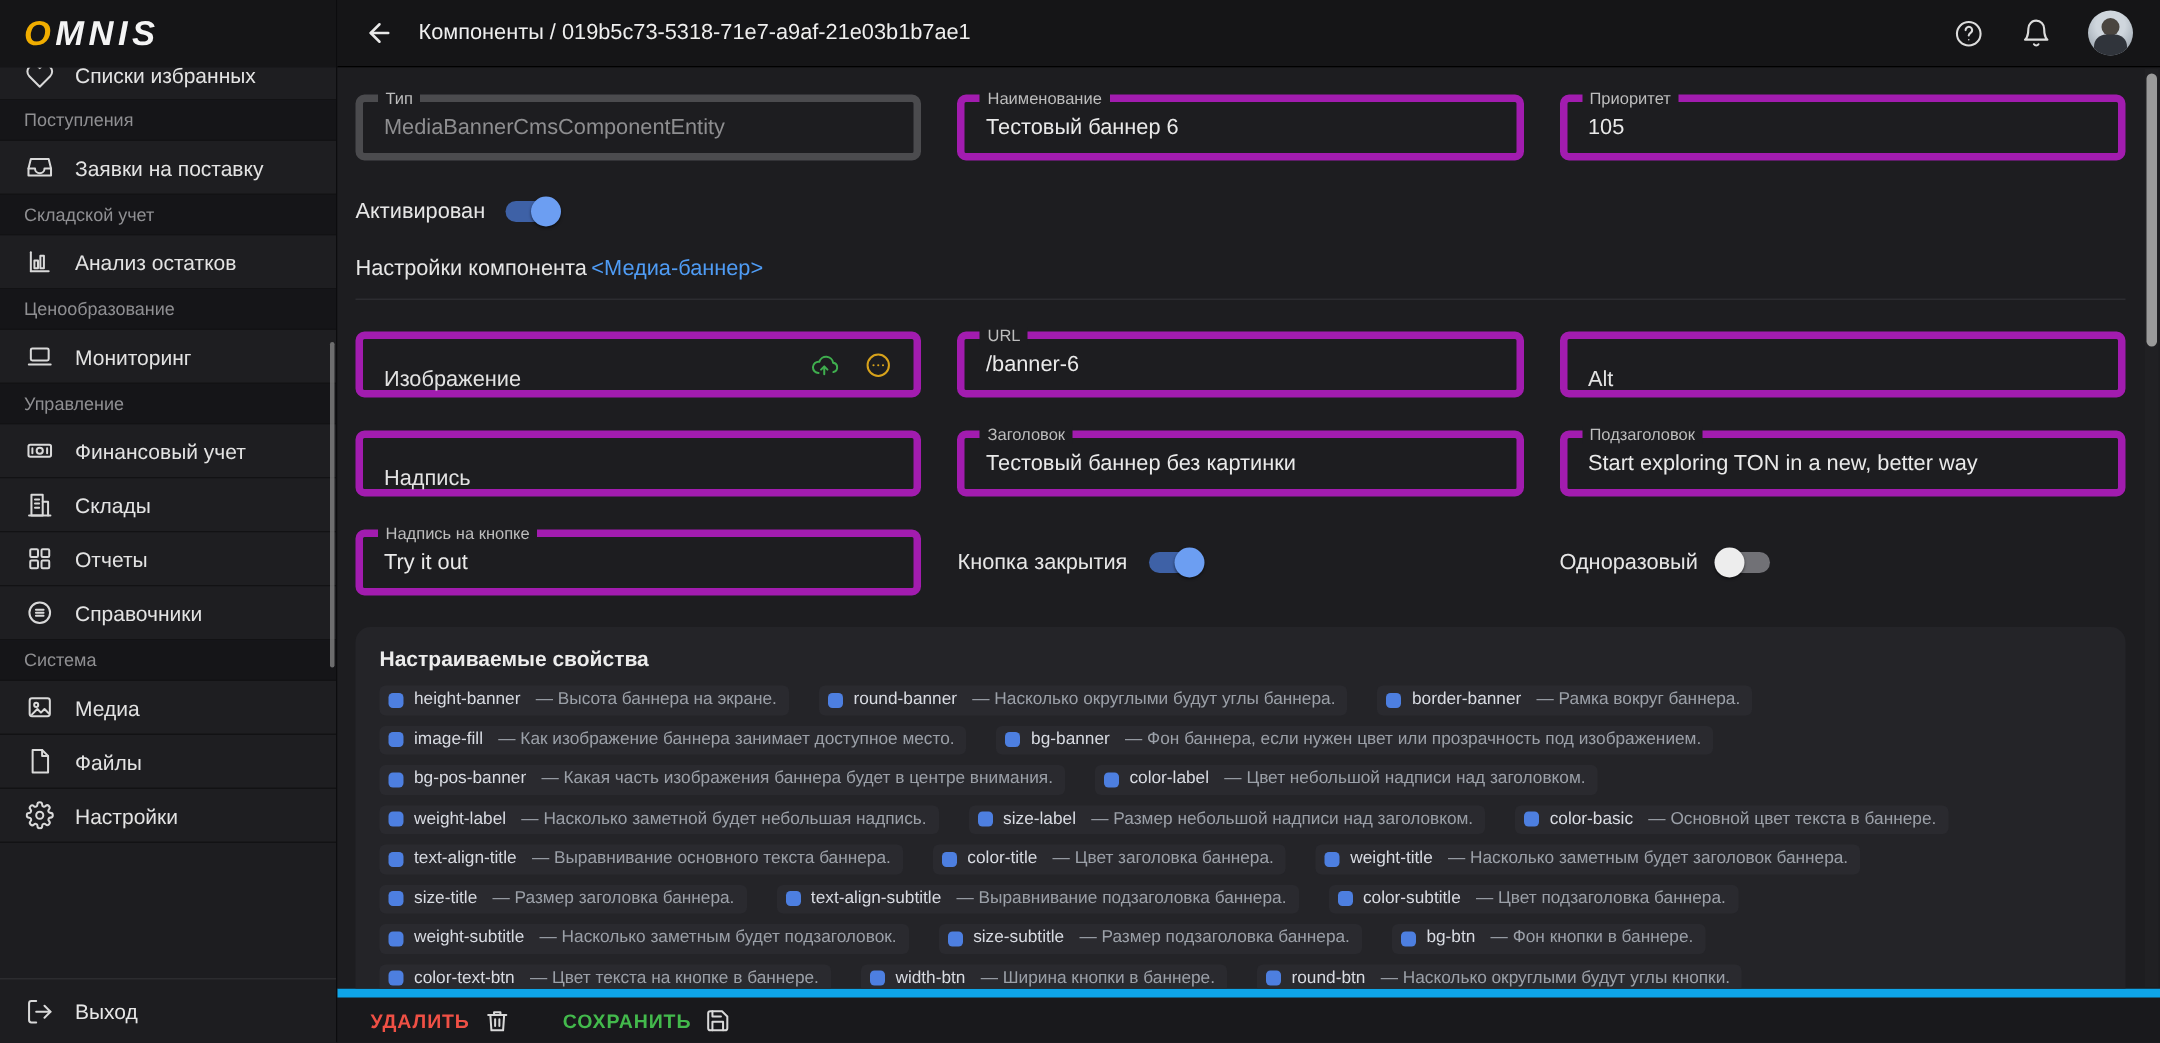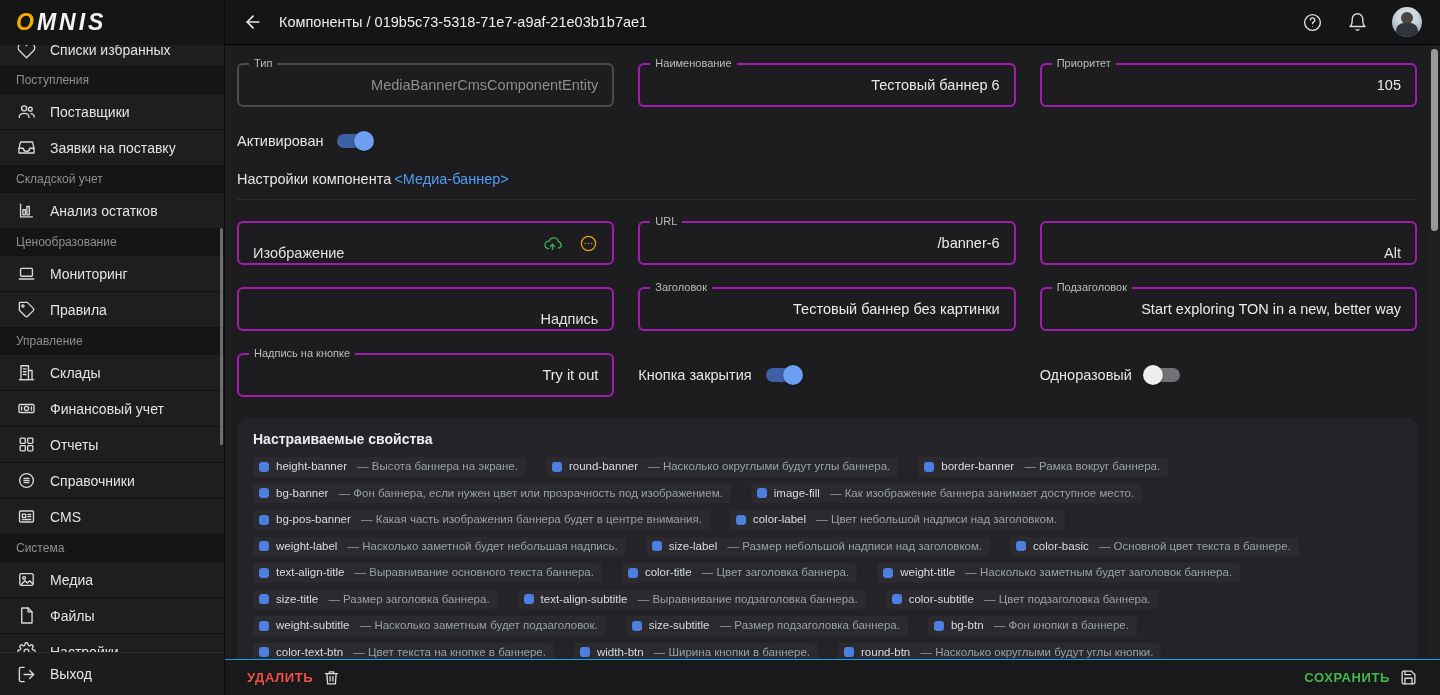--- a/index.html
+++ b/index.html
@@ -33,22 +33,22 @@
   .breadcrumb { font-size:14.5px; color:#efefef; }
   .topbar .spacer { flex:1; }
   .tb-icon { color:#dcdcdc; cursor:pointer; display:flex; }
   .avatar { width:30px; height:30px; border-radius:50%; background:radial-gradient(circle at 50% 32%, #cfd6dd 0 38%, #aab3bc 70%, #8c959e 100%); overflow:hidden; position:relative; flex:none; cursor:pointer; }
   .avatar::before { content:""; position:absolute; left:9px; top:5px; width:12px; height:12px; border-radius:50%; background:#4a4540; }
   .avatar::after { content:""; position:absolute; left:4px; top:16px; width:22px; height:16px; border-radius:8px 8px 0 0; background:#30343b; }
 
   
   .content { flex:1; position:relative; background:#1d1d20; padding:14px 23px 0 12px; overflow:hidden; }
   .grid3 { display:grid; grid-template-columns:1fr 1fr 1fr; column-gap:24px; }
-  .field { position:relative; height:44px; border:2px solid #a21caf; border-radius:6px;
-    display:flex; align-items:center; padding:0 14px; font-size:14.5px; color:#eaeaea; background:transparent;justify-content:flex-end; }
+  .field { position:relative; height:44px; border:5px solid #a21caf; border-radius:6px;
+    display:flex; align-items:center; padding:0 14px; font-size:14.5px; color:#eaeaea; background:transparent; }
   .field .flabel { position:absolute; top:-8px; left:10px; background:#1d1d20; padding:0 5px; font-size:11px; color:#bdbdbd; white-space:nowrap; }
   .field.disabled { border-color:#4b4b4e; }
   .field.disabled .fvalue { color:#8e8e90; }
   .field .inner-label { color:#e2e2e2;margin-top:20px; }
   .field-icons { margin-left:auto; display:flex; align-items:center; gap:16px; }
   .icon-upload { color:#3fae4e; } .icon-more { color:#d7a21b; }
   .row-top { margin-top:4px; }
   .activated-row { margin-top:24px; display:flex; align-items:center; gap:14px; font-size:14.5px; }
   .section-head { margin-top:20px; padding-bottom:12px; border-bottom:1px solid #2c2c30;
     display:flex; align-items:center; gap:3px; font-size:14.5px; }
@@ -69,22 +69,22 @@
   .prop-chip { display:inline-flex; align-items:center; gap:7px; background:#2a2a2f; border-radius:4px; padding:2px 8px 2px 6px; font-size:11.5px; line-height:1.35; }
   .prop-bullet { width:10px; height:10px; border-radius:3px; background:#4d7fe0; flex:none; }
   .prop-name { color:#d8dbe2; white-space:nowrap; }
   .prop-desc { color:#9ba0a8; white-space:nowrap; }
 
   
   .v-scroll { position:absolute; top:1px; right:1px; bottom:1px; width:9px; background:#202023; }
   .v-thumb { position:absolute; top:3px; right:1px; width:7px; height:182px; background:#9a9a9a; border-radius:4px; }
 
   
-  .footer { height:36px; flex:none; background:#19191c; border-top:1px solid #0ea5e9;
-    display:flex; align-items:center; justify-content:space-between; gap:34px; padding:0 22px; }
+  .footer { height:36px; flex:none; background:#19191c; border-top:6px solid #0ea5e9;
+    display:flex; align-items:center; justify-content:flex-start; gap:34px; padding:0 22px; }
   .footer-btn { display:flex; align-items:center; gap:8px; font-size:13px; font-weight:bold; letter-spacing:.6px; cursor:pointer; }
   .btn-delete { color:#ef5045; } .btn-save { color:#43b94c; }
   .footer-btn .icon svg { width:17px; height:17px; }
 </style>
 </head>
 <body>
 
 <div class="app">
 
   <aside class="sidebar">
@@ -100,31 +100,20 @@
                 <path d="M20.8 4.6a5.5 5.5 0 0 0-7.8 0L12 5.6l-1-1a5.5 5.5 0 0 0-7.8 7.8L12 21.2l8.8-8.8a5.5 5.5 0 0 0 0-7.8z"></path>
               </svg>
             </span>
             <span>Списки избранных</span>
           </div>
         </div>
         <div class="nav-section">Поступления</div>
         <div class="nav-item">
           <span class="icon">
             <svg viewBox="0 0 24 24" fill="none" stroke="currentColor" stroke-width="1.7" stroke-linecap="round" stroke-linejoin="round">
-              <circle cx="9" cy="8" r="3.2"></circle>
-              <path d="M2.8 19.5c0-3.2 2.7-5.2 6.2-5.2s6.2 2 6.2 5.2"></path>
-              <circle cx="16.8" cy="9" r="2.4"></circle>
-              <path d="M17.5 14.6c2.6.3 4.2 2 4.2 4.4"></path>
-            </svg>
-          </span>
-          <span>Поставщики</span>
-        </div>
-        <div class="nav-item">
-          <span class="icon">
-            <svg viewBox="0 0 24 24" fill="none" stroke="currentColor" stroke-width="1.7" stroke-linecap="round" stroke-linejoin="round">
               <path d="M4.5 5h15l2 8v6h-19v-6z"></path>
               <path d="M2.5 13h5.5a4 4 0 0 0 8 0h5.5"></path>
             </svg>
           </span>
           <span>Заявки на поставку</span>
         </div>
         <div class="nav-section">Складской учет</div>
         <div class="nav-item">
           <span class="icon">
             <svg viewBox="0 0 24 24" fill="none" stroke="currentColor" stroke-width="1.7" stroke-linecap="round" stroke-linejoin="round">
@@ -139,80 +128,61 @@
         <div class="nav-section">Ценообразование</div>
         <div class="nav-item">
           <span class="icon">
             <svg viewBox="0 0 24 24" fill="none" stroke="currentColor" stroke-width="1.7" stroke-linecap="round" stroke-linejoin="round">
               <rect x="4.5" y="5.5" width="15" height="10" rx="1.2"></rect>
               <path d="M2.8 19h18.4"></path>
             </svg>
           </span>
           <span>Мониторинг</span>
         </div>
-        <div class="nav-item">
-          <span class="icon">
-            <svg viewBox="0 0 24 24" fill="none" stroke="currentColor" stroke-width="1.7" stroke-linecap="round" stroke-linejoin="round">
-              <path d="M20.6 13.4 13.4 20.6a2 2 0 0 1-2.8 0L3 13V3h10l7.6 7.6a2 2 0 0 1 0 2.8z"></path>
-              <circle cx="7.5" cy="7.5" r="1.4"></circle>
-            </svg>
-          </span>
-          <span>Правила</span>
-        </div>
         <div class="nav-section">Управление</div>
+        <div class="nav-item">
+          <span class="icon">
+            <svg viewBox="0 0 24 24" fill="none" stroke="currentColor" stroke-width="1.7" stroke-linecap="round" stroke-linejoin="round">
+              <rect x="2.5" y="7" width="19" height="10" rx="1.5"></rect>
+              <circle cx="12" cy="12" r="2.6"></circle>
+              <path d="M5.8 10v4M18.2 10v4"></path>
+            </svg>
+          </span>
+          <span>Финансовый учет</span>
+        </div>
         <div class="nav-item">
           <span class="icon">
             <svg viewBox="0 0 24 24" fill="none" stroke="currentColor" stroke-width="1.7" stroke-linecap="round" stroke-linejoin="round">
               <rect x="5" y="3.5" width="9.5" height="17.5"></rect>
               <path d="M14.5 9.5H19V21"></path>
               <path d="M3 21h18"></path>
               <path d="M8 7.5h3.5M8 11h3.5M8 14.5h3.5"></path>
             </svg>
           </span>
           <span>Склады</span>
         </div>
         <div class="nav-item">
           <span class="icon">
             <svg viewBox="0 0 24 24" fill="none" stroke="currentColor" stroke-width="1.7" stroke-linecap="round" stroke-linejoin="round">
-              <rect x="2.5" y="7" width="19" height="10" rx="1.5"></rect>
-              <circle cx="12" cy="12" r="2.6"></circle>
-              <path d="M5.8 10v4M18.2 10v4"></path>
-            </svg>
-          </span>
-          <span>Финансовый учет</span>
-        </div>
-        <div class="nav-item">
-          <span class="icon">
-            <svg viewBox="0 0 24 24" fill="none" stroke="currentColor" stroke-width="1.7" stroke-linecap="round" stroke-linejoin="round">
               <rect x="4" y="4" width="6.5" height="6.5" rx="1"></rect>
               <rect x="13.5" y="4" width="6.5" height="6.5" rx="1"></rect>
               <rect x="4" y="13.5" width="6.5" height="6.5" rx="1"></rect>
               <rect x="13.5" y="13.5" width="6.5" height="6.5" rx="1"></rect>
             </svg>
           </span>
           <span>Отчеты</span>
         </div>
         <div class="nav-item">
           <span class="icon">
             <svg viewBox="0 0 24 24" fill="none" stroke="currentColor" stroke-width="1.7" stroke-linecap="round" stroke-linejoin="round">
               <circle cx="12" cy="12" r="8.7"></circle>
               <path d="M8.8 9.4h6.4M8.8 12h6.4M8.8 14.6h6.4"></path>
             </svg>
           </span>
           <span>Справочники</span>
-        </div>
-        <div class="nav-item">
-          <span class="icon">
-            <svg viewBox="0 0 24 24" fill="none" stroke="currentColor" stroke-width="1.7" stroke-linecap="round" stroke-linejoin="round">
-              <rect x="3.2" y="5" width="17.6" height="14" rx="1.5"></rect>
-              <path d="M6.8 9h4.2v4.2H6.8z"></path>
-              <path d="M13.8 9.5h3.6M13.8 12.2h3.6M6.8 15.8h10.6"></path>
-            </svg>
-          </span>
-          <span>CMS</span>
         </div>
         <div class="nav-section">Система</div>
         <div class="nav-item">
           <span class="icon">
             <svg viewBox="0 0 24 24" fill="none" stroke="currentColor" stroke-width="1.7" stroke-linecap="round" stroke-linejoin="round">
               <rect x="3.5" y="4.5" width="17" height="15" rx="2"></rect>
               <circle cx="9" cy="10" r="1.7"></circle>
               <path d="M5.5 18l4.5-4.5 3 3 3-3 3.5 3.5"></path>
             </svg>
           </span>
@@ -384,27 +354,27 @@
               <span class="prop-name">round-banner</span>
               <span class="prop-desc">&nbsp;— Насколько округлыми будут углы баннера.</span>
             </span>
             <span class="prop-chip">
               <span class="prop-bullet"></span>
               <span class="prop-name">border-banner</span>
               <span class="prop-desc">&nbsp;— Рамка вокруг баннера.</span>
             </span>
             <span class="prop-chip">
               <span class="prop-bullet"></span>
+              <span class="prop-name">image-fill</span>
+              <span class="prop-desc">&nbsp;— Как изображение баннера занимает доступное место.</span>
+            </span>
+            <span class="prop-chip">
+              <span class="prop-bullet"></span>
               <span class="prop-name">bg-banner</span>
               <span class="prop-desc">&nbsp;— Фон баннера, если нужен цвет или прозрачность под изображением.</span>
-            </span>
-            <span class="prop-chip">
-              <span class="prop-bullet"></span>
-              <span class="prop-name">image-fill</span>
-              <span class="prop-desc">&nbsp;— Как изображение баннера занимает доступное место.</span>
             </span>
             <span class="prop-chip">
               <span class="prop-bullet"></span>
               <span class="prop-name">bg-pos-banner</span>
               <span class="prop-desc">&nbsp;— Какая часть изображения баннера будет в центре внимания.</span>
             </span>
             <span class="prop-chip">
               <span class="prop-bullet"></span>
               <span class="prop-name">color-label</span>
               <span class="prop-desc">&nbsp;— Цвет небольшой надписи над заголовком.</span>

